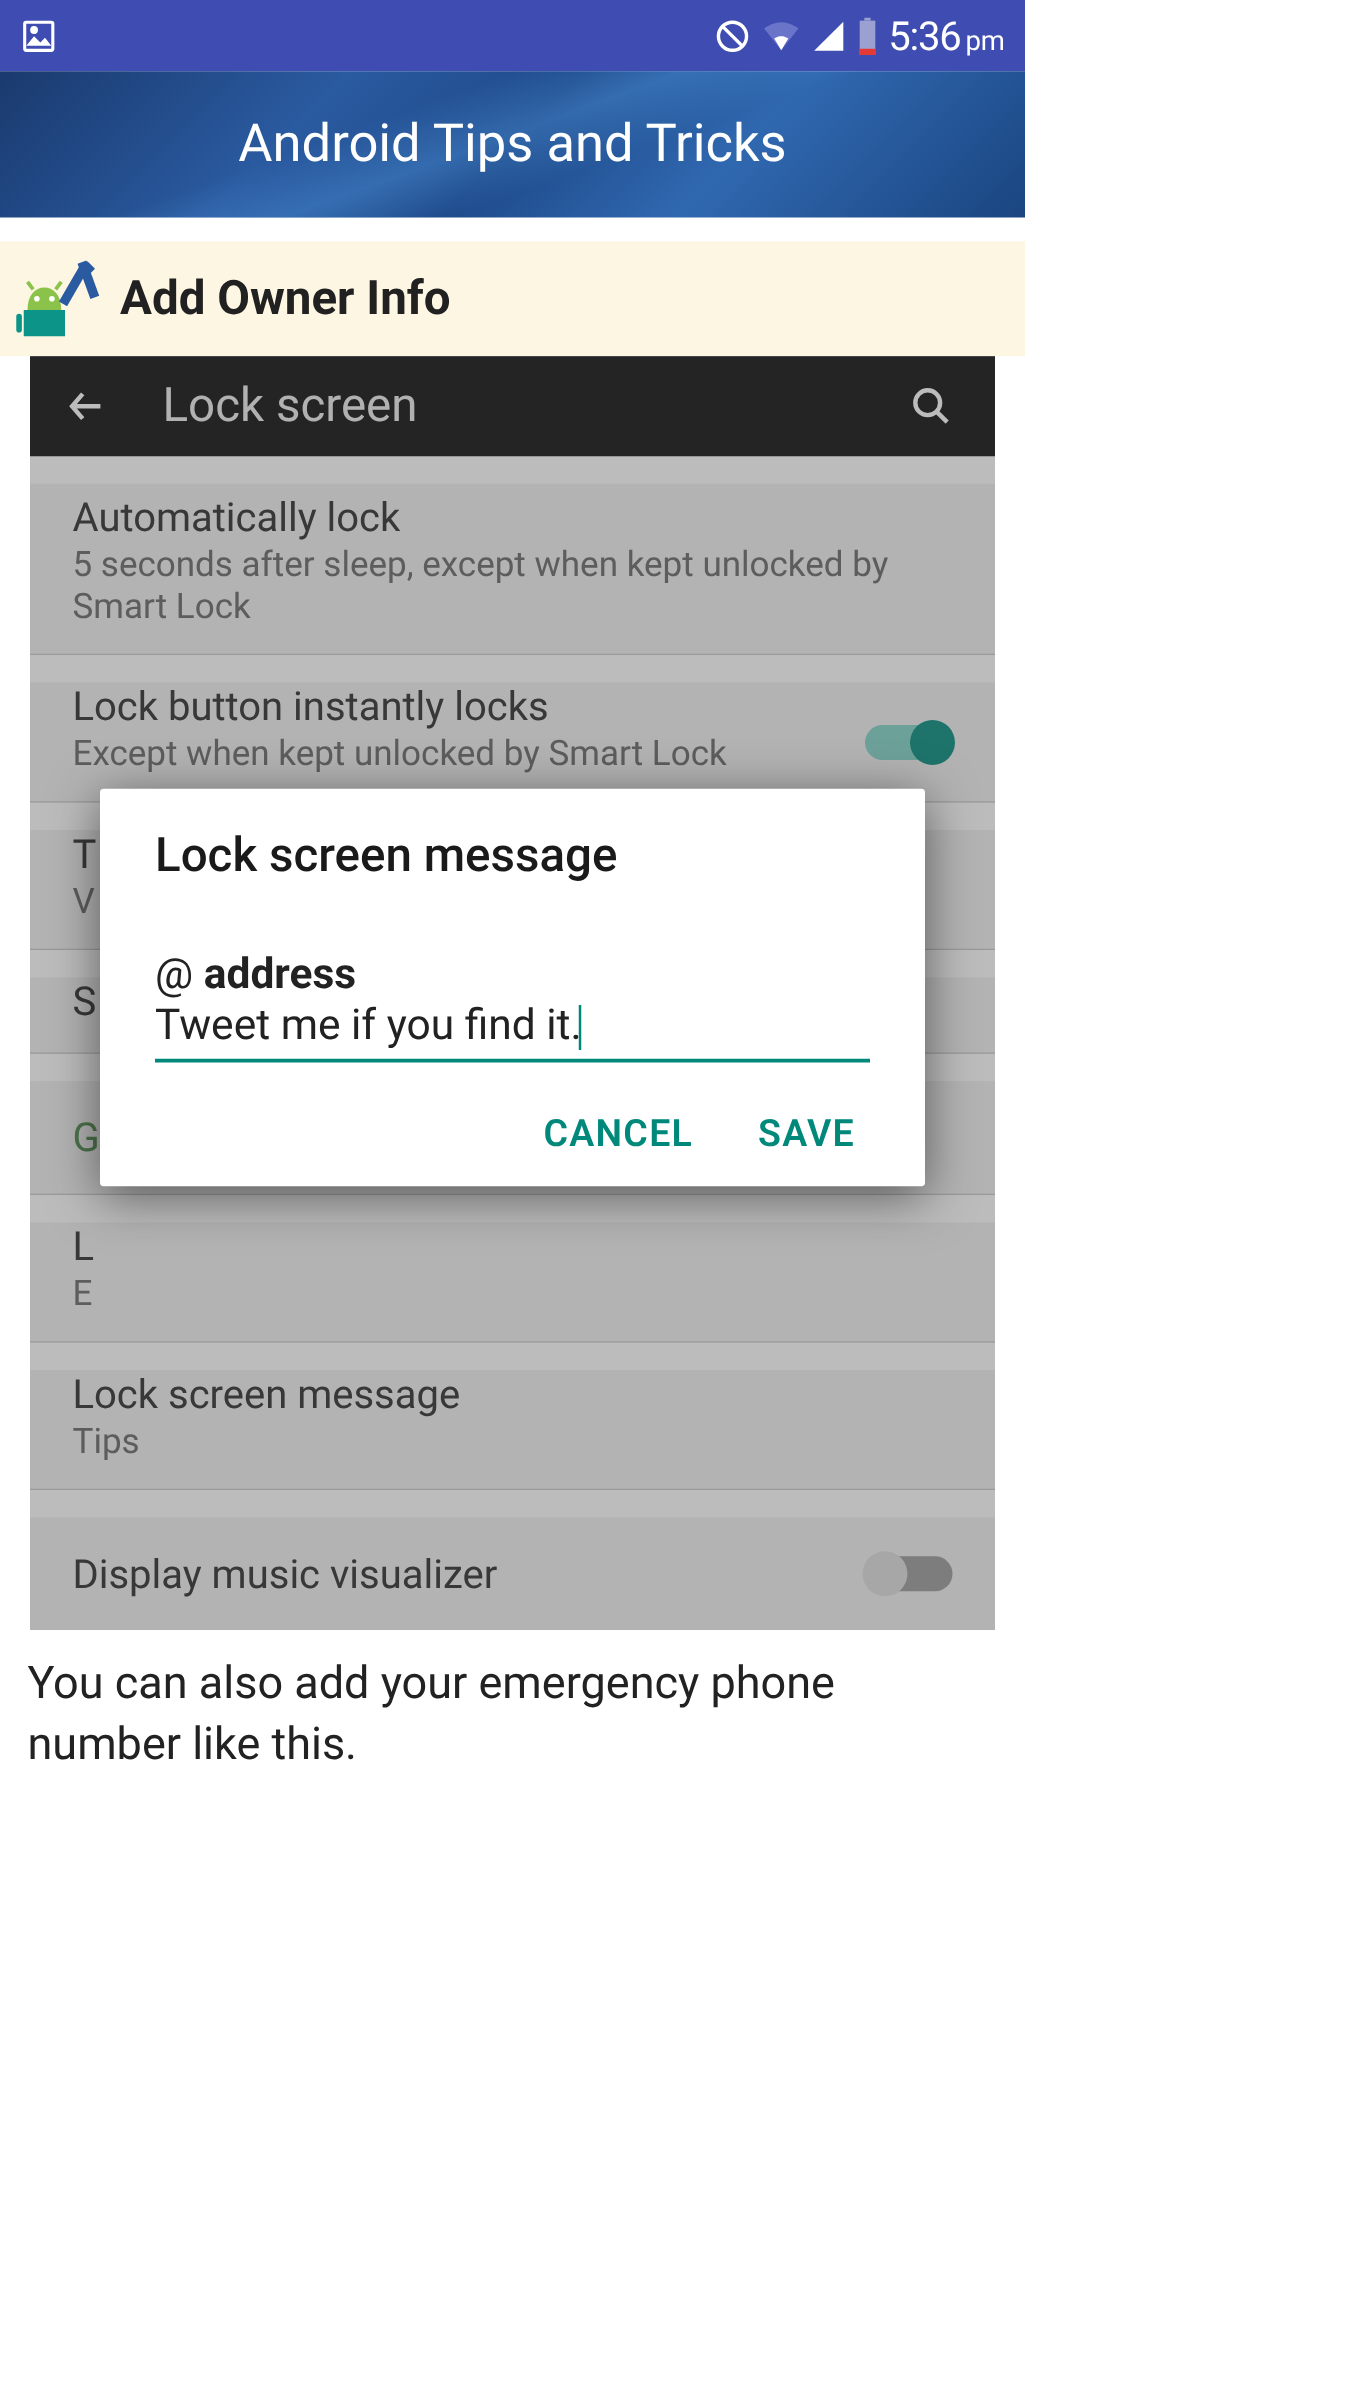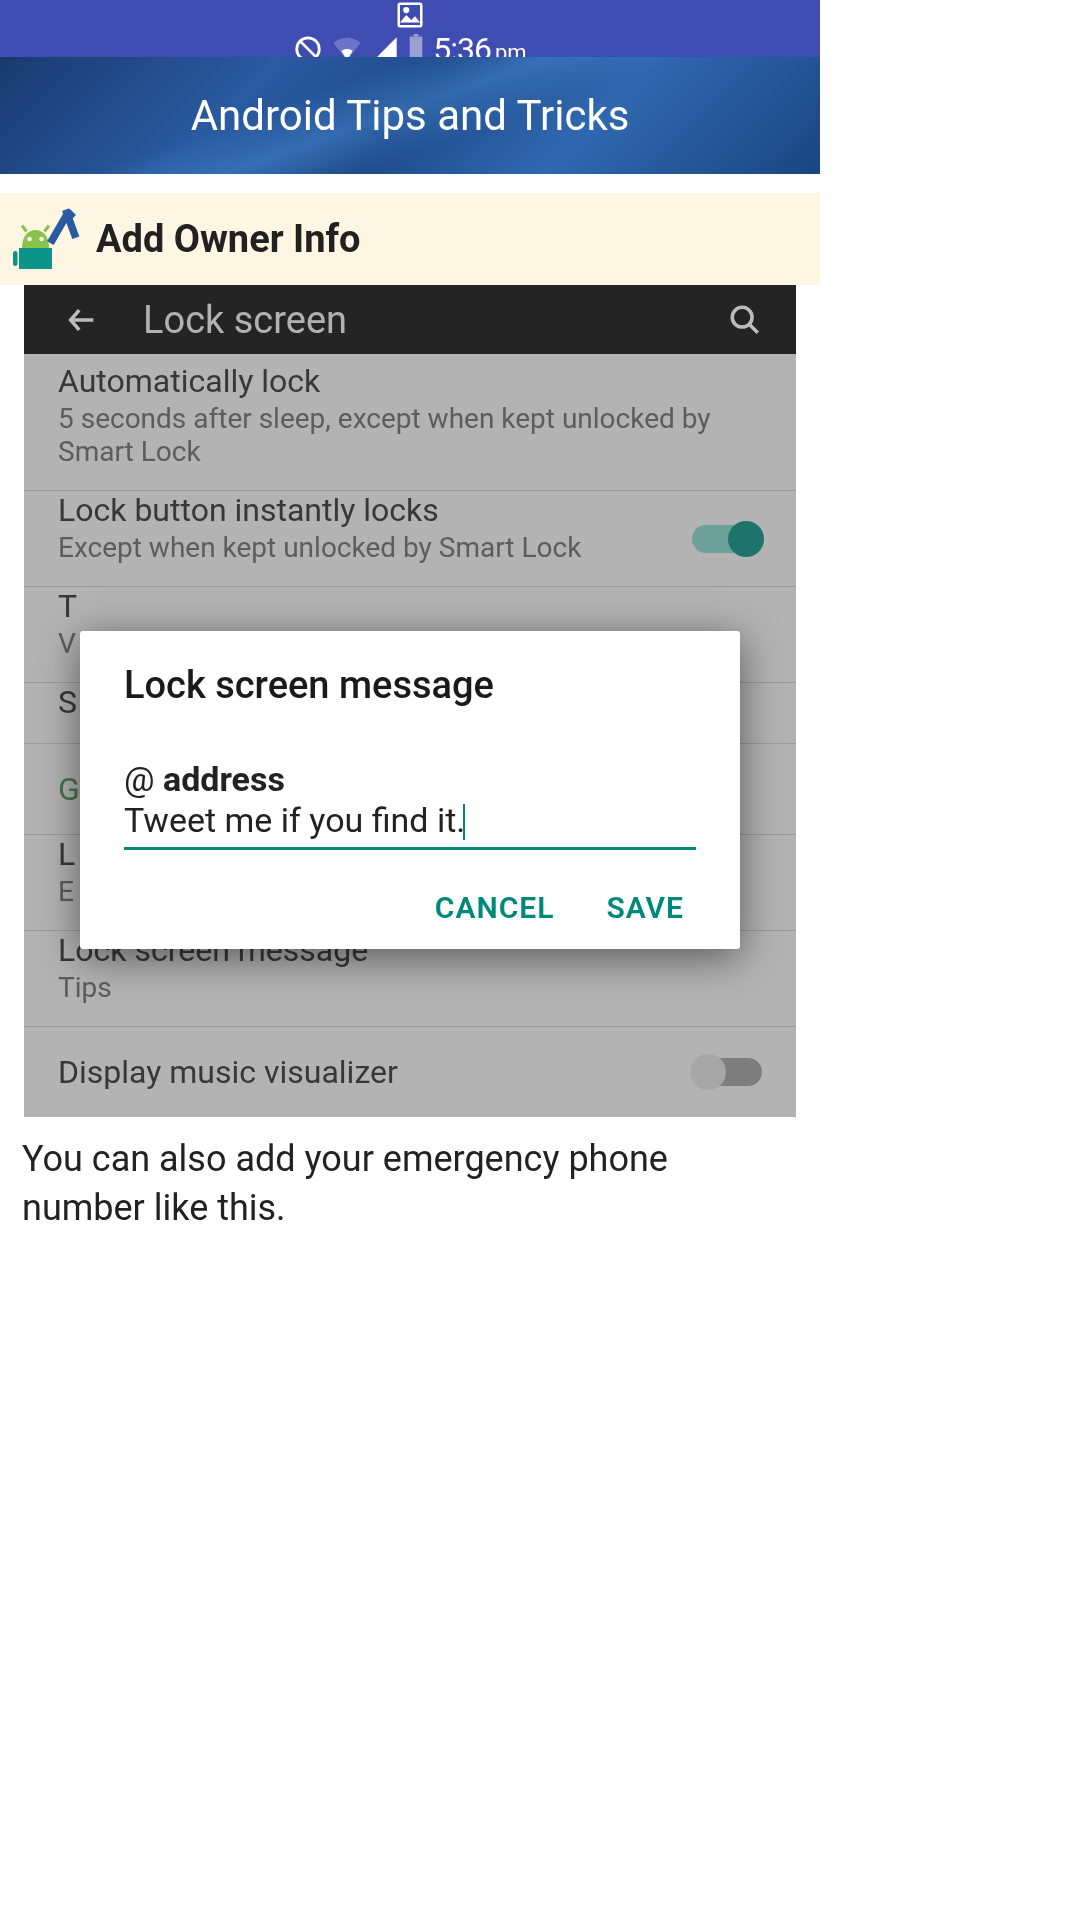--- a/index.html
+++ b/index.html
@@ -1,43 +1,43 @@
 <!DOCTYPE html>
 <html><head>
 <meta charset="utf-8">
 <style>
   * { margin: 0; padding: 0; box-sizing: border-box; }
   html, body { width: 820px; height: 1458px; font-family: Roboto, Arial, sans-serif; background: #fff; overflow: hidden; }
 
   
-  .status-bar { height: 57px; background: #3f4cb1; display: flex; align-items: center; justify-content: space-between; padding: 0 16px; color: #fff; flex-direction: column; }
+  .status-bar { height: 57px; background: #3f4cb1; display: flex; align-items: center; justify-content: space-between; padding: 0 16px; color: #fff; }
   .status-left { display: flex; align-items: center; }
   .status-right { display: flex; align-items: center; gap: 8px; }
   .time { font-size: 32px; font-weight: 400; letter-spacing: -1px; }
   .time-ampm { font-size: 22px; margin-left: 4px; }
 
   
   .app-header { height: 117px; background: linear-gradient(135deg, #1a3a6e 0%, #2a5aa0 30%, #1e4a8a 50%, #3068b0 70%, #1a4580 100%); display: flex; align-items: center; justify-content: center; position: relative; overflow: hidden; }
   .app-header::before { content: ''; position: absolute; top: -50px; left: 0; right: 0; height: 200px; background: linear-gradient(160deg, transparent 40%, rgba(80,150,220,0.4) 50%, transparent 60%); }
   .app-header-title { color: #fff; font-size: 42px; font-weight: 400; position: relative; z-index: 1; }
 
   
   .section-header { height: 92px; background: #fdf6e3; display: flex; align-items: center; padding: 0 10px; gap: 14px; margin-top: 19px; }
   .section-title { font-size: 38px; font-weight: 700; color: #212121; }
 
   
   .inner-shot { margin: 0 24px; position: relative; background: #fff; }
   .inner-shot::before { content: ''; position: absolute; inset: 0; background: rgba(80,80,80,0.38); pointer-events: none; z-index: 5; }
 
-  .inner-toolbar { height: 69px; background: #0a0a0a; display: flex; align-items: center; padding: 0 41px; color: #fff; position: relative; }
+  .inner-toolbar { height: 80px; background: #0a0a0a; display: flex; align-items: center; padding: 0 28px; color: #fff; position: relative; }
   .inner-toolbar .back-arrow { margin-right: 44px; }
   .inner-toolbar .title { font-size: 38px; font-weight: 400; color: #eee; }
   .inner-toolbar .search { position: absolute; right: 34px; }
 
-  .setting-row { padding: 0 34px 22px; border-bottom: 1px solid #c8c8c8; background: #f0f0f0; position: relative; filter: blur(0.3px); }
+  .setting-row { padding: 0 34px 22px; border-bottom: 1px solid #c8c8c8; background: #f0f0f0; position: relative; filter: blur(0.3px); margin-top: 22px; }
   .setting-title { font-size: 32px; color: #2a2a2a; }
   .setting-sub { font-size: 28px; color: #666; margin-top: 2px; }
   .toggle { position: absolute; right: 34px; top: 50%; transform: translateY(-50%); width: 70px; height: 28px; border-radius: 14px; }
   .toggle.on { background: #7fd4c7; }
   .toggle.on::after { content: ''; position: absolute; right: -2px; top: -4px; width: 36px; height: 36px; background: #00897b; border-radius: 50%; }
   .toggle.off { background: #999; }
   .toggle.off::after { content: ''; position: absolute; left: -2px; top: -4px; width: 36px; height: 36px; background: #ddd; border-radius: 50%; }
   .truncated { color: #4a8a4a; }
 
   

